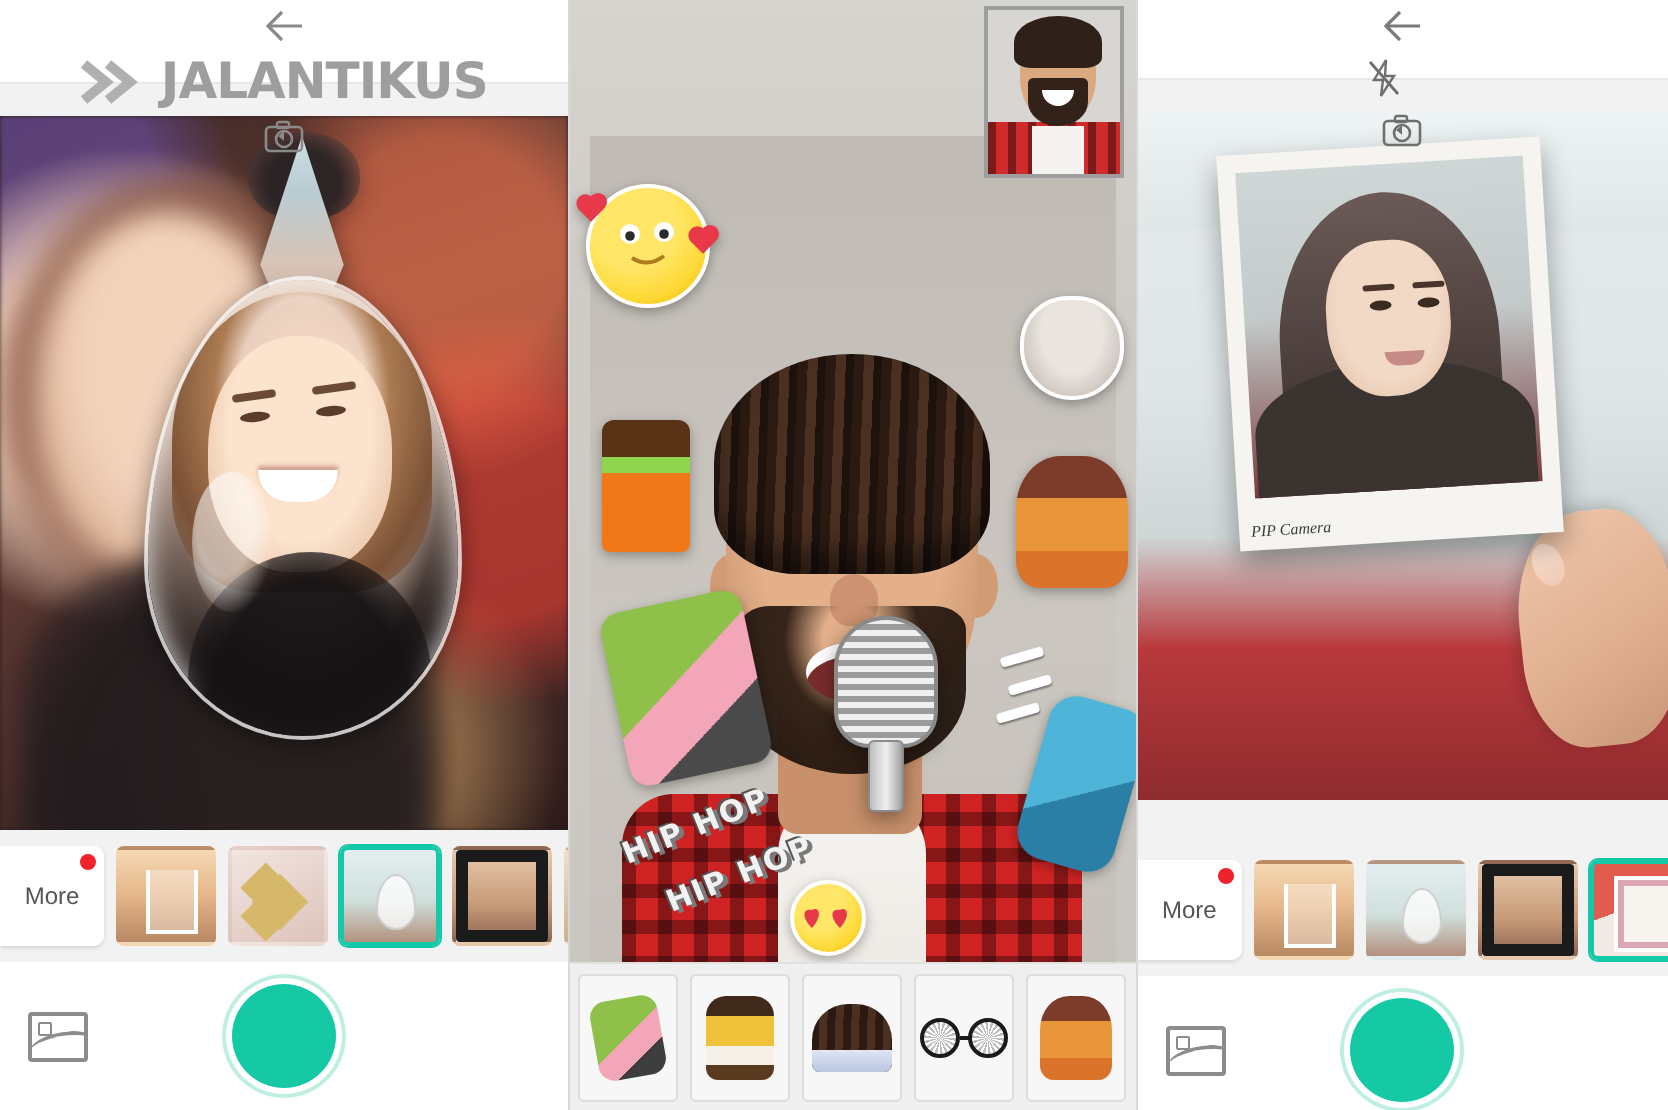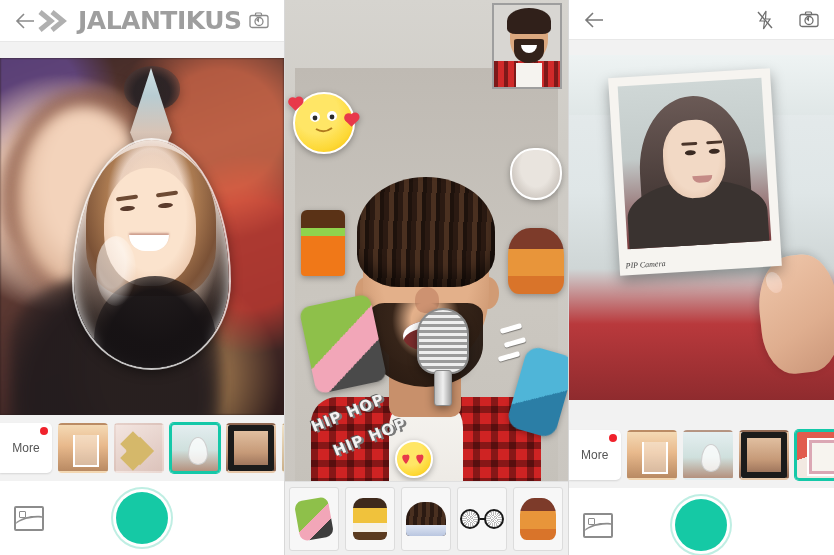--- a/index.html
+++ b/index.html
@@ -16,20 +16,21 @@
   .panel-left  { width: 285px; }
   .panel-mid   { width: 283px; }
   .panel-right { width: 266px; }
 
   
   .topbar {
     position:absolute; top:0; left:0; right:0; height:42px;
     background:#ffffff; display:flex; align-items:center;
     padding: 0 12px; z-index:30;
     border-bottom:1px solid #e8e8e8;
+    flex-direction:column;
   }
   .topbar-right { height:40px; }
   .icon-btn { width:26px; height:26px; display:flex; align-items:center; justify-content:center; flex:0 0 auto; }
   .spacer { flex:1 1 auto; }
 
   
   .wm { display:flex; align-items:center; gap:6px; }
   .wm-text {
     font-size:25px; font-weight:bold; letter-spacing:-0.5px;
     color:#9e9e9e; font-family:"DejaVu Sans", sans-serif;

